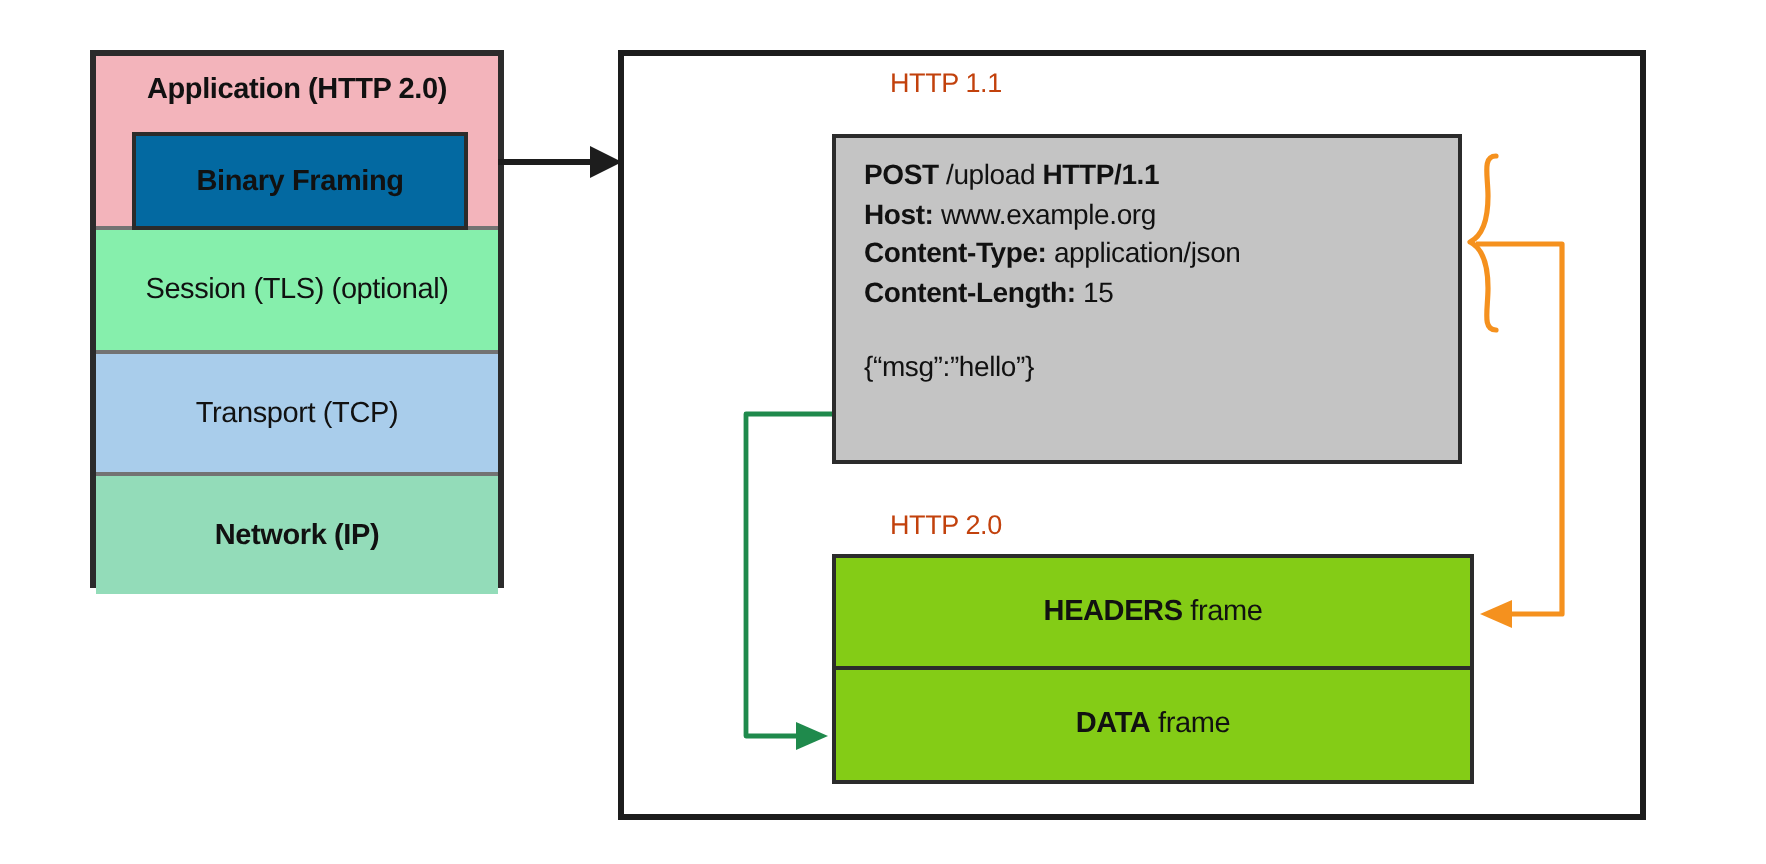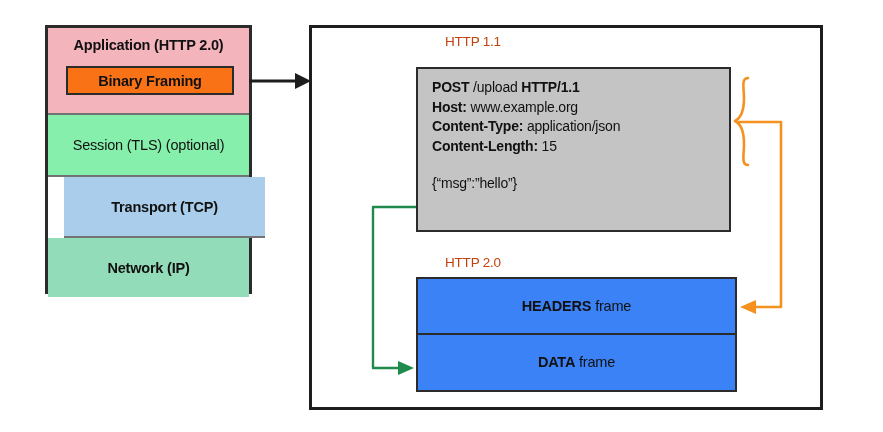--- a/index.html
+++ b/index.html
@@ -17,26 +17,26 @@
   }
   .layer{
     position:absolute;left:0;width:100%;box-sizing:border-box;
     display:flex;align-items:center;justify-content:center;
     border-bottom:2px solid #737373;
     font-size:14.5px;font-weight:700;letter-spacing:-.2px;
     color:#111;text-align:center;
   }
   .layer.app{top:0;height:87px;background:#f3b4bb;align-items:flex-start;padding-top:9px;}
   .layer.session{top:87px;height:62px;background:#86efac;font-weight:400;}
-  .layer.transport{top:149px;height:61px;background:#a9cdeb;font-weight:700;margin-left:16px;}
+  .layer.transport{top:149px;height:61px;background:#a9cdeb;font-weight:400;}
   .layer.network{top:210px;height:59px;background:#93dcb9;font-weight:700;border-bottom:none;}
 
   .binary{
-    position:absolute;left:18px;top:38px;width:168px;height:29px;
-    background:#f97316;border:2px solid #2b2b2b;box-sizing:border-box;
+    position:absolute;left:18px;top:38px;width:168px;height:49px;
+    background:#0369a1;border:2px solid #2b2b2b;box-sizing:border-box;
     display:flex;align-items:center;justify-content:center;
     font-size:14.5px;font-weight:700;color:#111;
   }
 
   
   .arrow-black{position:absolute;left:249px;top:70px;width:62px;height:22px;}
 
   
   .outer{
     position:absolute;left:309px;top:25px;width:514px;height:385px;
@@ -61,21 +61,21 @@
     font-size:14px;line-height:19.5px;color:#111;white-space:nowrap;
     letter-spacing:-.2px;
   }
   .msgline b{font-weight:700;}
   .msgline .n{font-weight:400;}
   .msgbody{margin-top:19px;font-size:14px;color:#111;white-space:nowrap;letter-spacing:-.2px;}
 
   
   .framebox{
     position:absolute;left:416px;top:277px;width:321px;height:115px;
-    border:2px solid #2b2b2b;box-sizing:border-box;background:#3b82f6;
+    border:2px solid #2b2b2b;box-sizing:border-box;background:#84cc16;
   }
   .frame{
     position:absolute;left:0;width:100%;height:50%;
     display:flex;align-items:center;justify-content:center;
     font-size:14.5px;color:#111;letter-spacing:-.2px;
   }
   .frame.headers{top:0;border-bottom:2px solid #2b2b2b;box-sizing:border-box;}
   .frame.data{top:50%;}
   .frame b{font-weight:700;}
   .frame .n{font-weight:400;}

